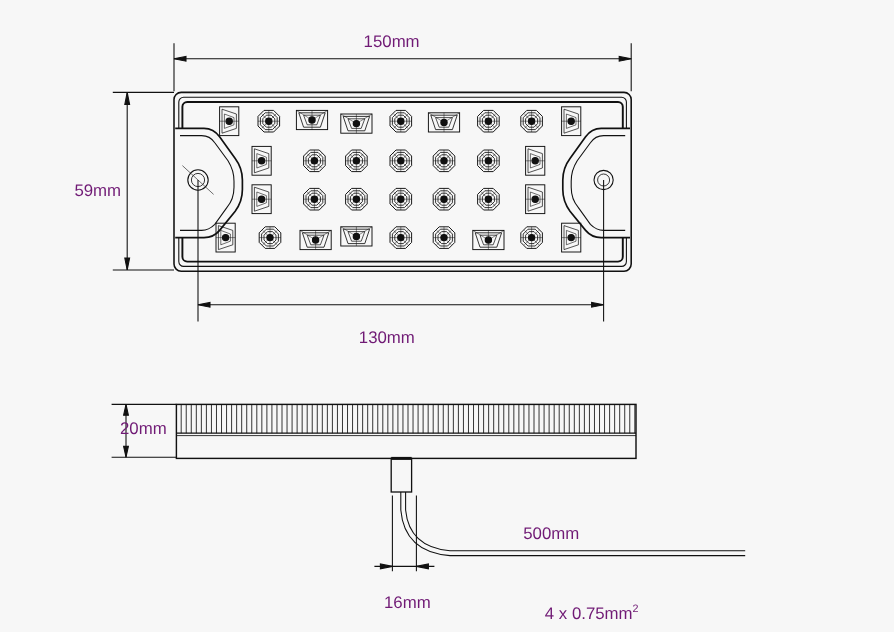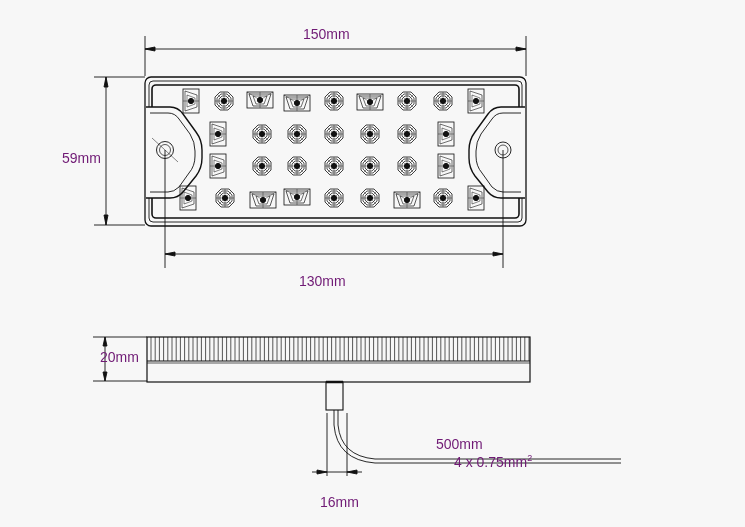--- a/index.html
+++ b/index.html
@@ -240,13 +240,13 @@
     <polygon points="347,472 357,470 357,474" fill="#111"></polygon>
   </g>
 </svg>
 
 <div class="lbl" style="left:303px; top:26px;">150mm</div>
 <div class="lbl" style="left:62px; top:150px;">59mm</div>
 <div class="lbl" style="left:299px; top:273px;">130mm</div>
 <div class="lbl" style="left:64px; top:349px;margin-left:36px;">20mm</div>
 <div class="lbl" style="left:320px; top:494px;">16mm</div>
 <div class="lbl" style="left:436px; top:436px;">500mm</div>
-<div class="lbl" style="left:454px; top:453px;"><span>4 x 0.75mm</span><sup>2</sup></div>
+<div class="lbl" style="left:454px; top:502px;"><span>4 x 0.75mm</span><sup>2</sup></div>
 
 </body></html>

